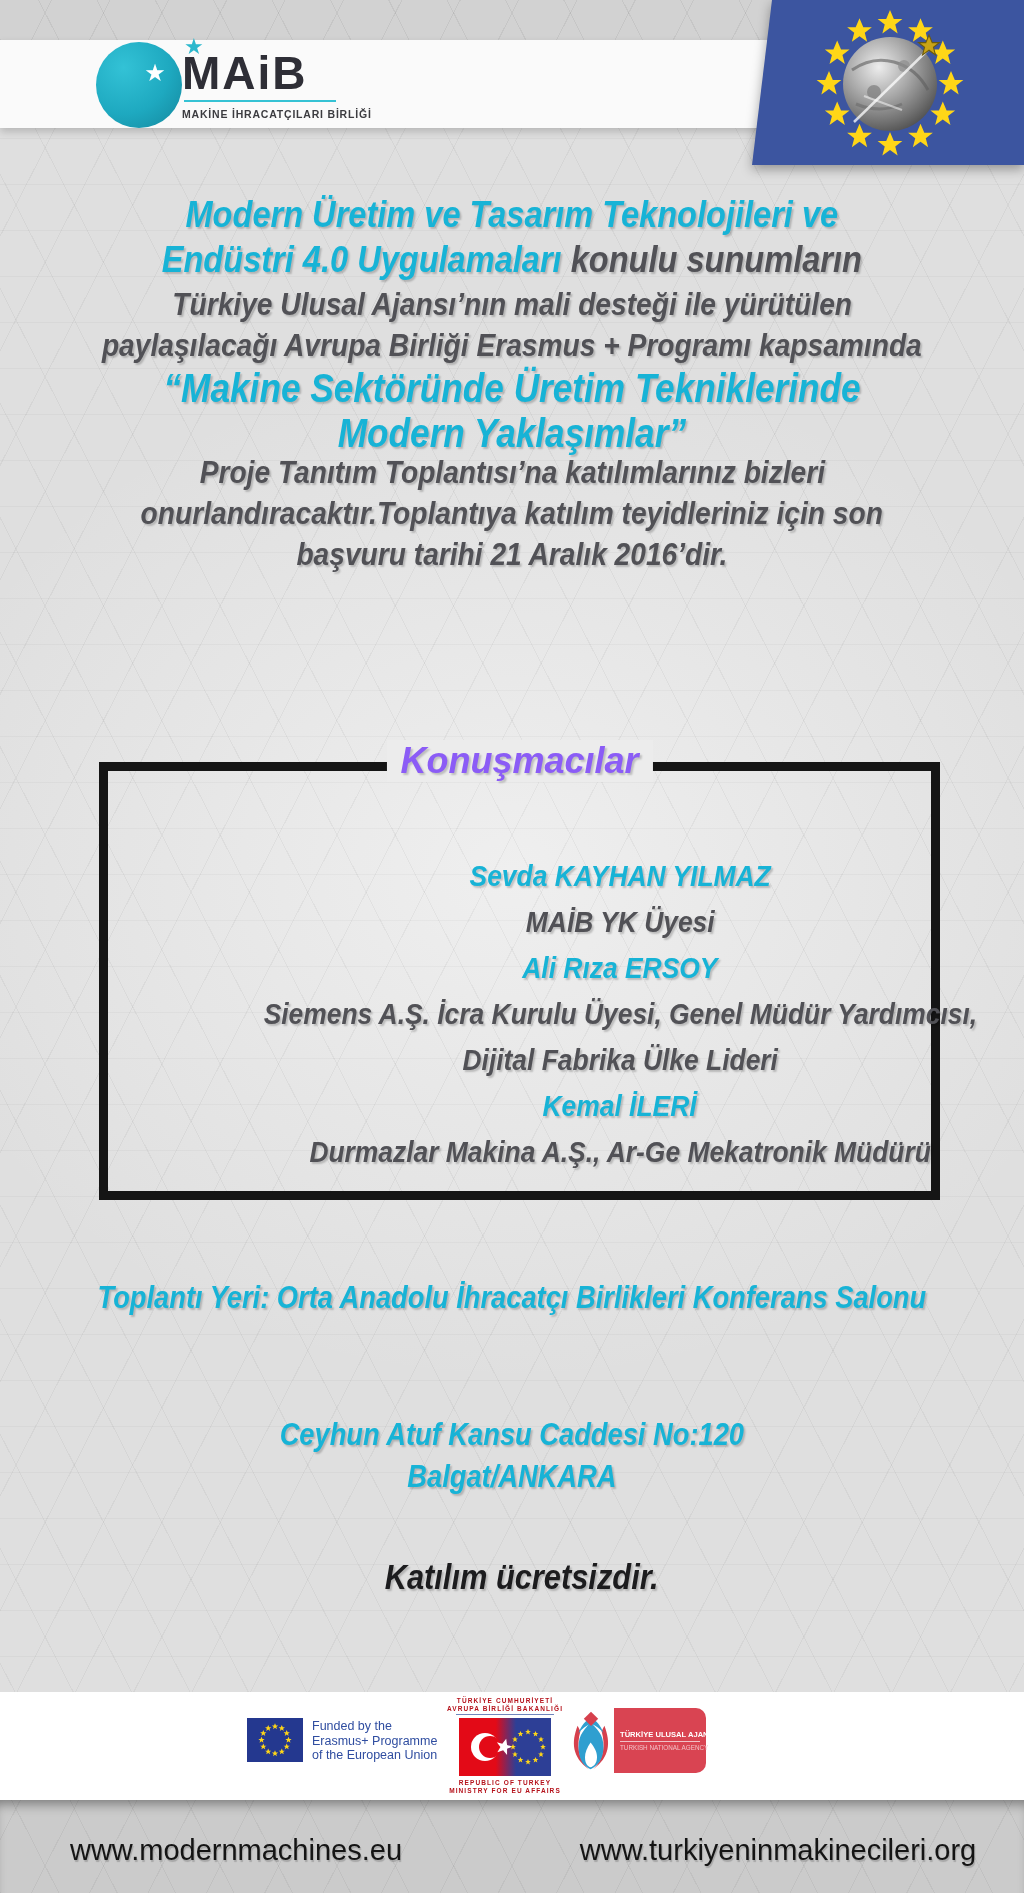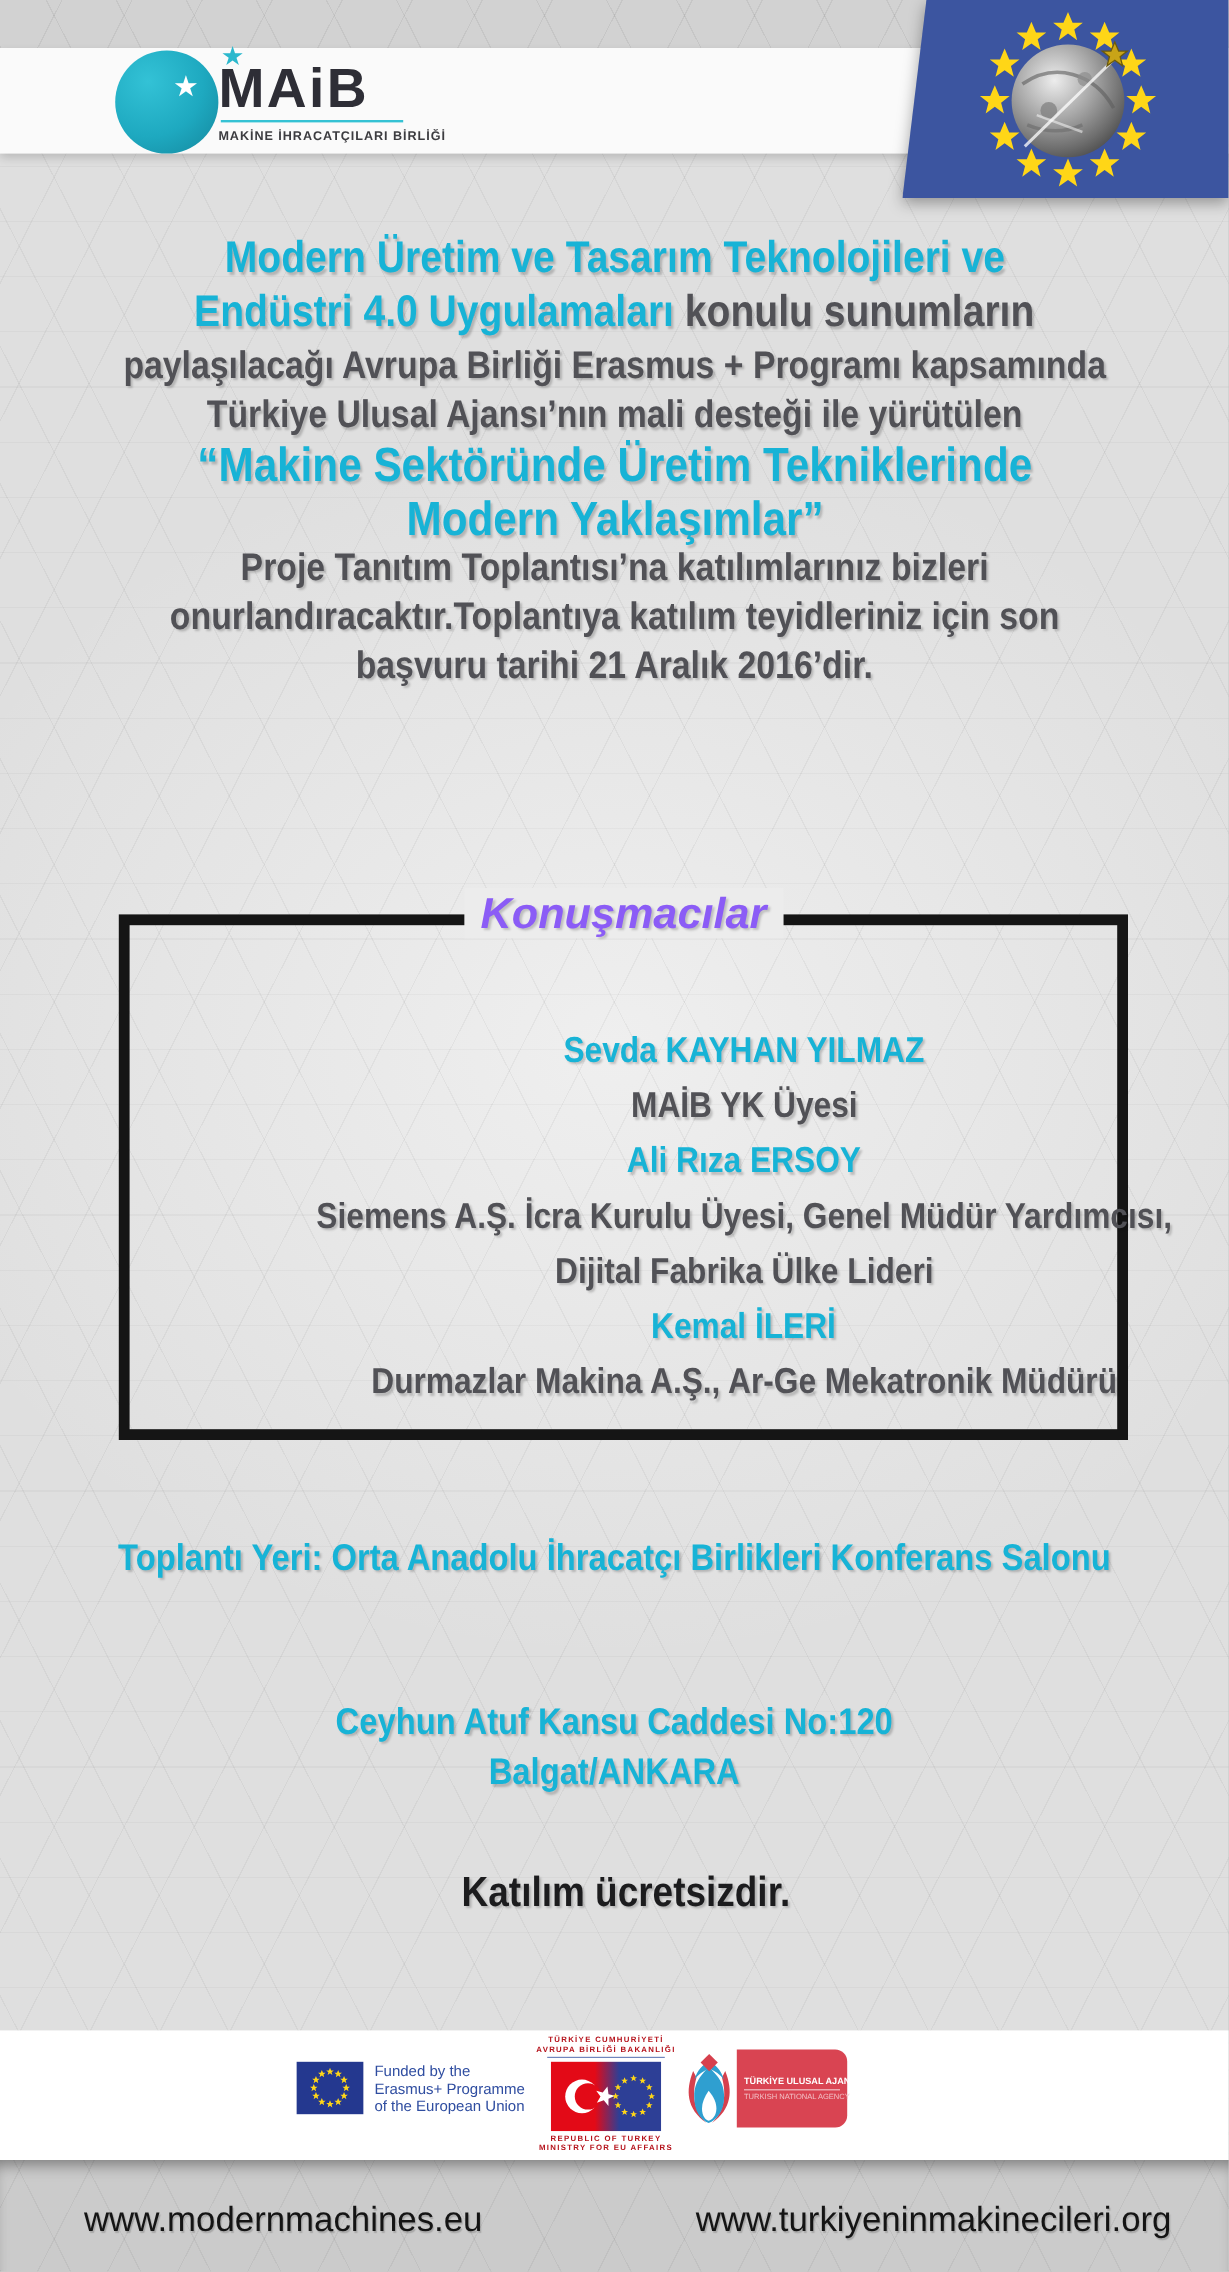--- a/index.html
+++ b/index.html
@@ -32,21 +32,21 @@
   }
   .maib-circle .instar{position:absolute;left:56%;top:22%;color:#fff;font-size:24px;line-height:1;}
   .maib-outstar{position:absolute;left:88px;top:-6px;color:#2cb8cd;font-size:22px;line-height:1;}
   .maib-text{}
   .maib-word{font-size:46px;font-weight:700;color:#2e2e36;letter-spacing:2px;line-height:1;}
   .maib-rule{width:152px;height:2px;background:#35c2d4;margin:4px 0 6px 2px;}
   .maib-sub{font-size:10.5px;color:#3c3c40;letter-spacing:.8px;font-weight:700;}
   
   .eu-emblem{position:absolute;left:752px;top:0;width:272px;height:165px;filter:drop-shadow(0 4px 6px rgba(0,0,0,.35));}
   
-  .tline{width:1024px;text-align:center;white-space:nowrap;font-weight:700;
+  .tline{width:1024px;text-align:center;white-space:nowrap;font-style:italic;font-weight:700;
          text-shadow:2px 2px 2px rgba(0,0,0,.20);}
   .cond{display:inline-block;transform:scaleX(.88);transform-origin:50% 50%;white-space:nowrap;}
   .cyan{color:#17b3d6;}
   .gray{color:#515156;}
   .ink{color:#1c1c1e;padding-left:10px;}
   .abs{position:absolute;left:0;}
   .fs37{font-size:37px;line-height:45px;}
   .fs40{font-size:40px;line-height:45px;}
   .fs32{font-size:32px;line-height:41px;}
   .fs31{font-size:31px;line-height:42px;}
@@ -140,22 +140,22 @@
       </g>
       <use href="#star5" transform="translate(177,46) scale(1.1)" fill="#c9a417" stroke="#6b5a0d" stroke-width="1"></use>
     </svg>
   </div>
 
   <div class="abs tline fs37 cyan" style="top:192px">
     <div><span class="cond">Modern Üretim ve Tasarım Teknolojileri ve</span></div>
     <div><span class="cond"><span class="cyan">Endüstri 4.0 Uygulamaları</span> <span class="gray">konulu sunumların</span></span></div>
   </div>
   <div class="abs tline fs32 gray" style="top:284px">
+    <div><span class="cond">Türkiye Ulusal Ajansı’nın mali desteği ile yürütülen</span></div>
     <div><span class="cond">paylaşılacağı Avrupa Birliği Erasmus + Programı kapsamında</span></div>
-    <div><span class="cond">Türkiye Ulusal Ajansı’nın mali desteği ile yürütülen</span></div>
   </div>
   <div class="abs tline fs40 cyan" style="top:366px">
     <div><span class="cond">“Makine Sektöründe Üretim Tekniklerinde</span></div>
     <div><span class="cond">Modern Yaklaşımlar”</span></div>
   </div>
   <div class="abs tline fs32 gray" style="top:452px">
     <div><span class="cond">Proje Tanıtım Toplantısı’na katılımlarınız bizleri</span></div>
     <div><span class="cond">onurlandıracaktır.Toplantıya katılım teyidleriniz için son</span></div>
     <div><span class="cond">başvuru tarihi 21 Aralık 2016’dir.</span></div>
   </div>

